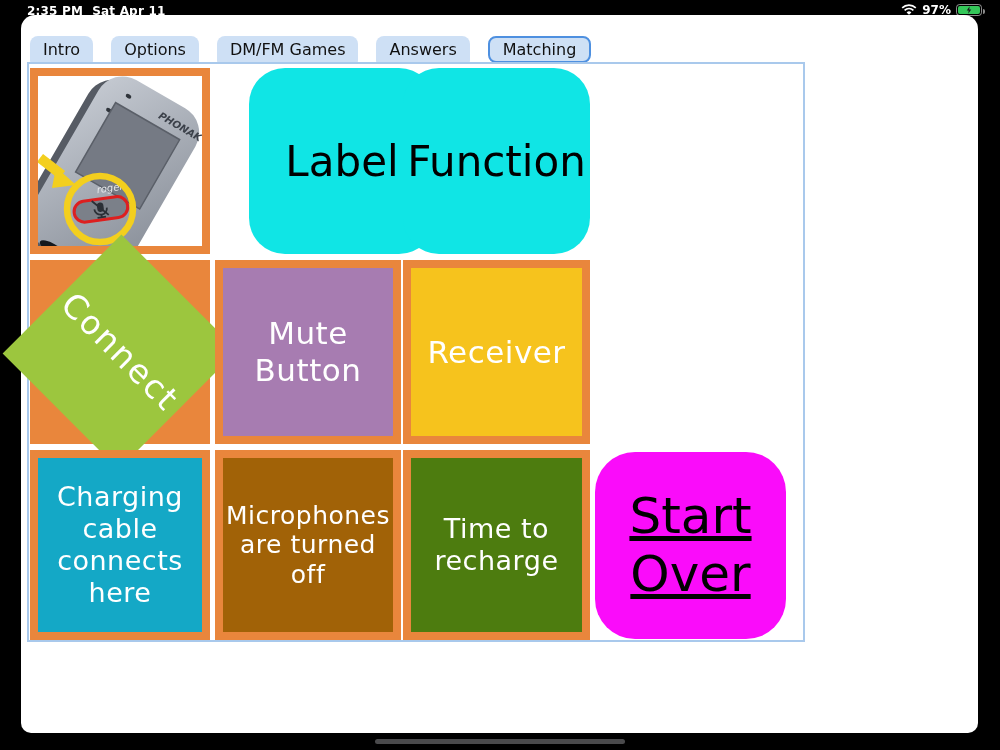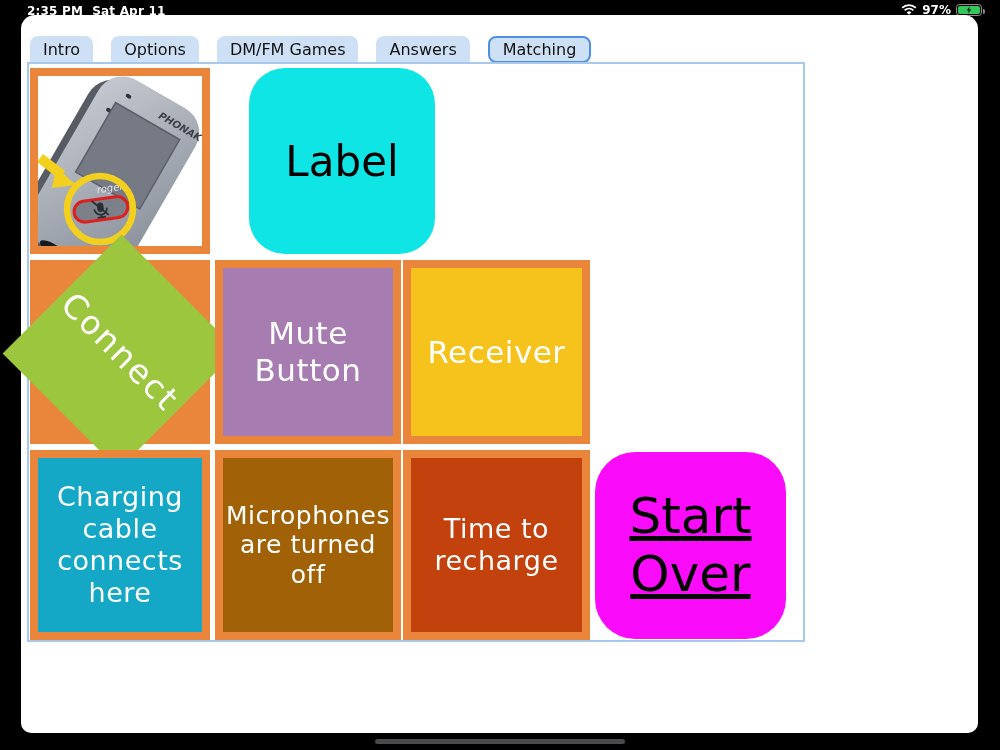--- a/index.html
+++ b/index.html
@@ -124,20 +124,21 @@
             <g>
               <line x1="2" y1="82" x2="24" y2="99" stroke="#f3cf1e" stroke-width="10"></line>
               <polygon points="18,91 38,109 14,112" fill="#f3cf1e"></polygon>
             </g>
           </svg>
         </div>
       </div>
 
       <div class="card rounded t-label" style="left: 186px; top: 4px; width: 186px; height: 186px; background-color: rgb(16, 229, 229); color: rgb(0, 0, 0); margin-left: 34px;">Label</div>
 
+      <div class="card rounded t-label" style="left: 374px; top: 4px; width: 187px; height: 186px; background-color: rgb(16, 229, 229); color: rgb(0, 0, 0);">Function</div>
 
       <div class="card bordered" style="left: 1px; top: 196px; width: 180px; height: 184px; background-color: rgb(233, 134, 60);">
         <div class="card-inner t-hand t-connect" style="background-color: rgb(156, 198, 62); color: rgb(255, 255, 255);">Connect</div>
       </div>
 
       <div class="card bordered" style="left: 374px; top: 196px; width: 187px; height: 184px; background-color: rgb(233, 134, 60);">
         <div class="card-inner t-hand t-receiver" style="background-color: rgb(246, 195, 29); color: rgb(255, 255, 255);">Receiver</div>
       </div>
 
       <div class="card bordered" style="left: 186px; top: 196px; width: 186px; height: 184px; background-color: rgb(233, 134, 60);">
@@ -146,21 +147,21 @@
 
       <div class="card bordered" style="left: 1px; top: 386px; width: 180px; height: 190px; background-color: rgb(233, 134, 60);">
         <div class="card-inner t-hand t-charging" style="padding: 0px 12px; background-color: rgb(20, 168, 198); color: rgb(255, 255, 255);">Charging cable connects here</div>
       </div>
 
       <div class="card bordered" style="left: 186px; top: 386px; width: 186px; height: 190px; background-color: rgb(233, 134, 60);">
         <div class="card-inner t-hand t-micsoff" style="padding: 0px 6px; background-color: #a16207; color: rgb(255, 255, 255);">Microphones are turned off</div>
       </div>
 
       <div class="card bordered" style="left: 374px; top: 386px; width: 187px; height: 190px; background-color: rgb(233, 134, 60);">
-        <div class="card-inner t-hand t-recharge" style="padding: 0px 22px; background-color: #c2410c; color: rgb(255, 255, 255);">Time to recharge</div>
+        <div class="card-inner t-hand t-recharge" style="padding: 0px 22px; background-color: #4d7c0f; color: rgb(255, 255, 255);">Time to recharge</div>
       </div>
 
       <div class="card big-rounded t-startover" style="left: 566px; top: 388px; width: 191px; height: 187px; padding: 0px 20px; background-color: rgb(250, 12, 250); color: rgb(0, 0, 0);">Start Over</div>
 
     </div>
   </div>
 
   <div class="bottom-bar">
     <div class="home-indicator"></div>
   </div>

